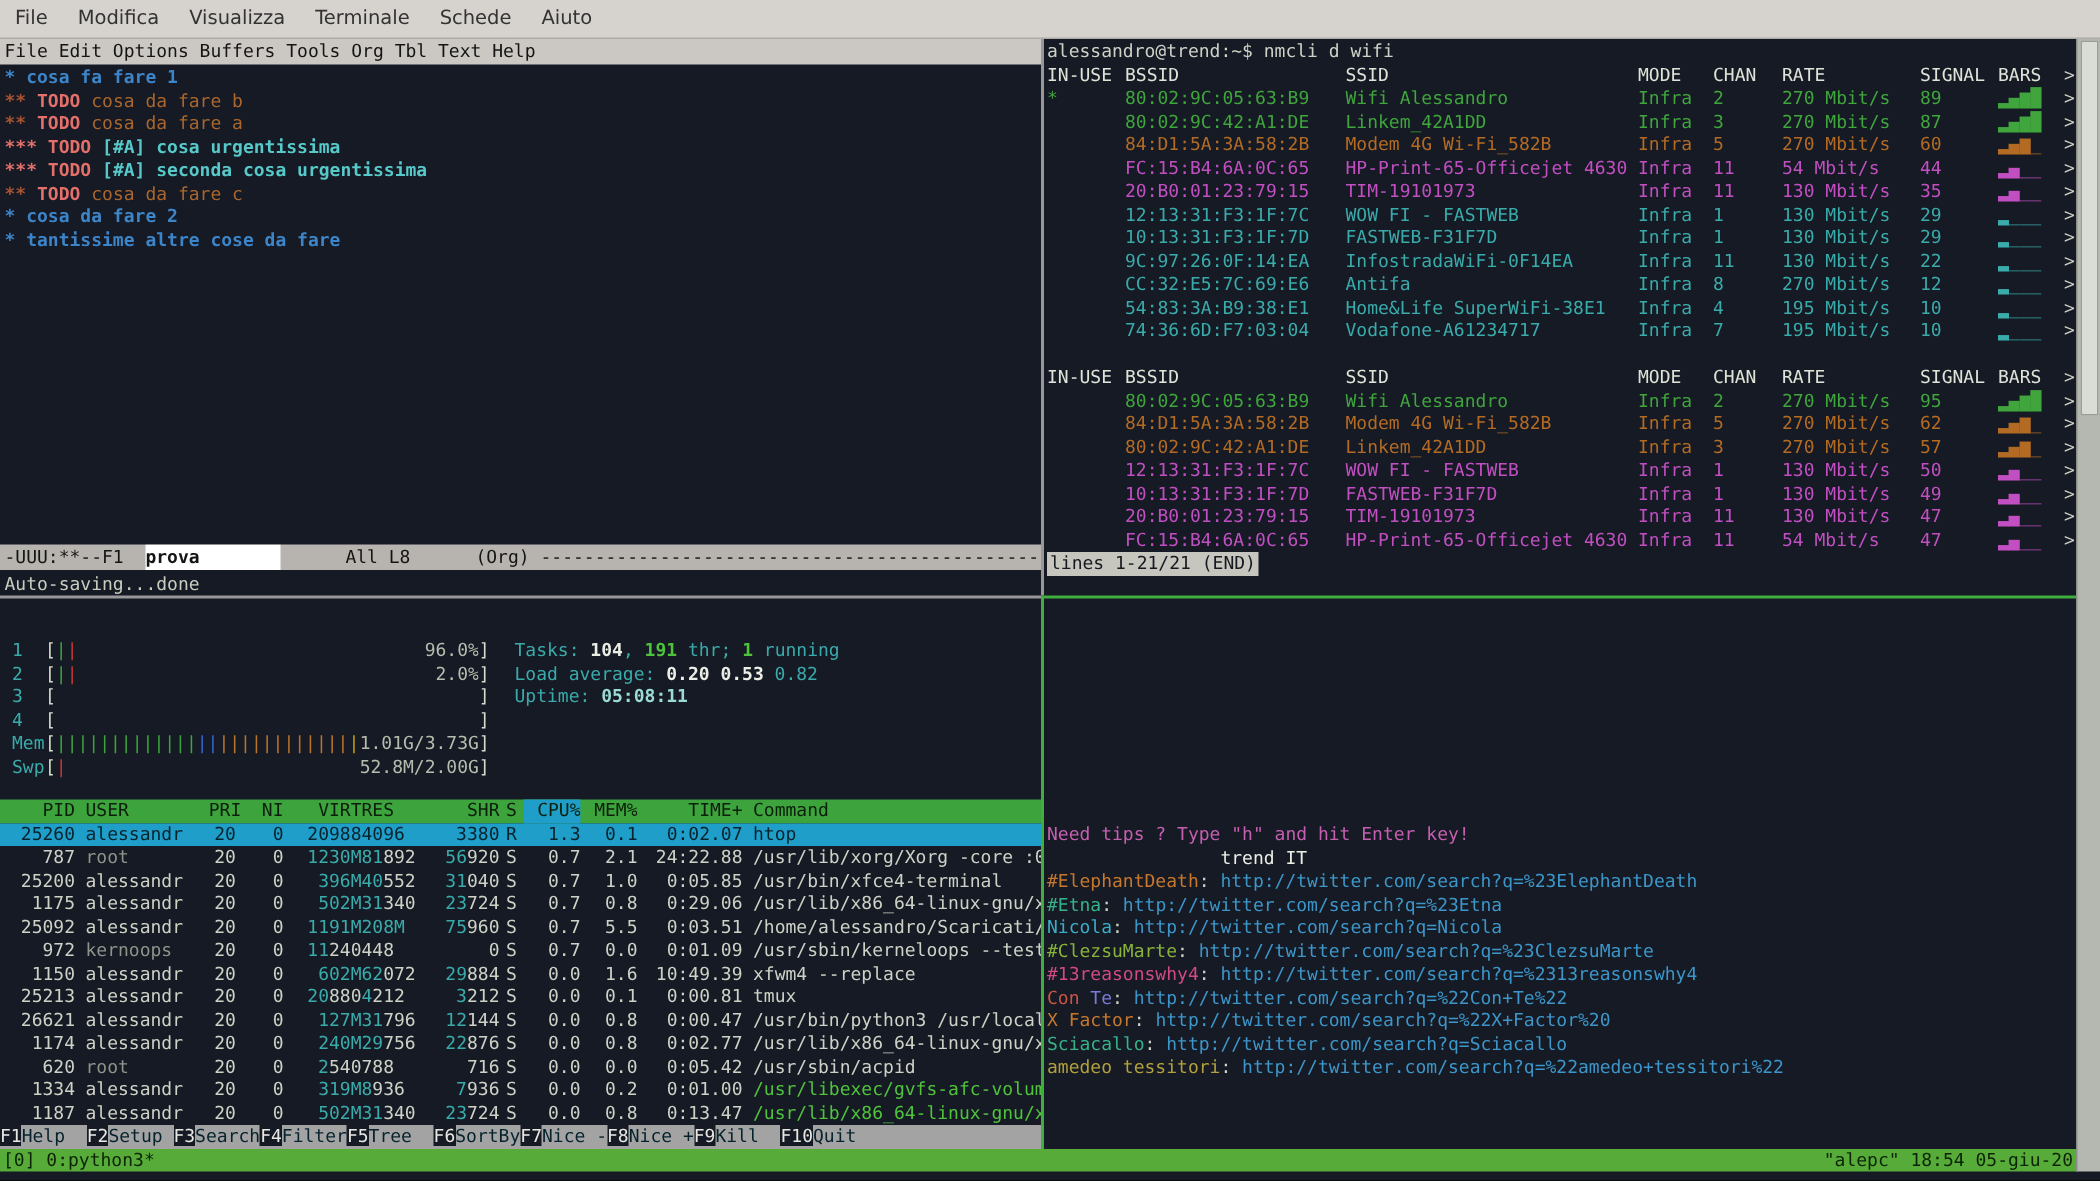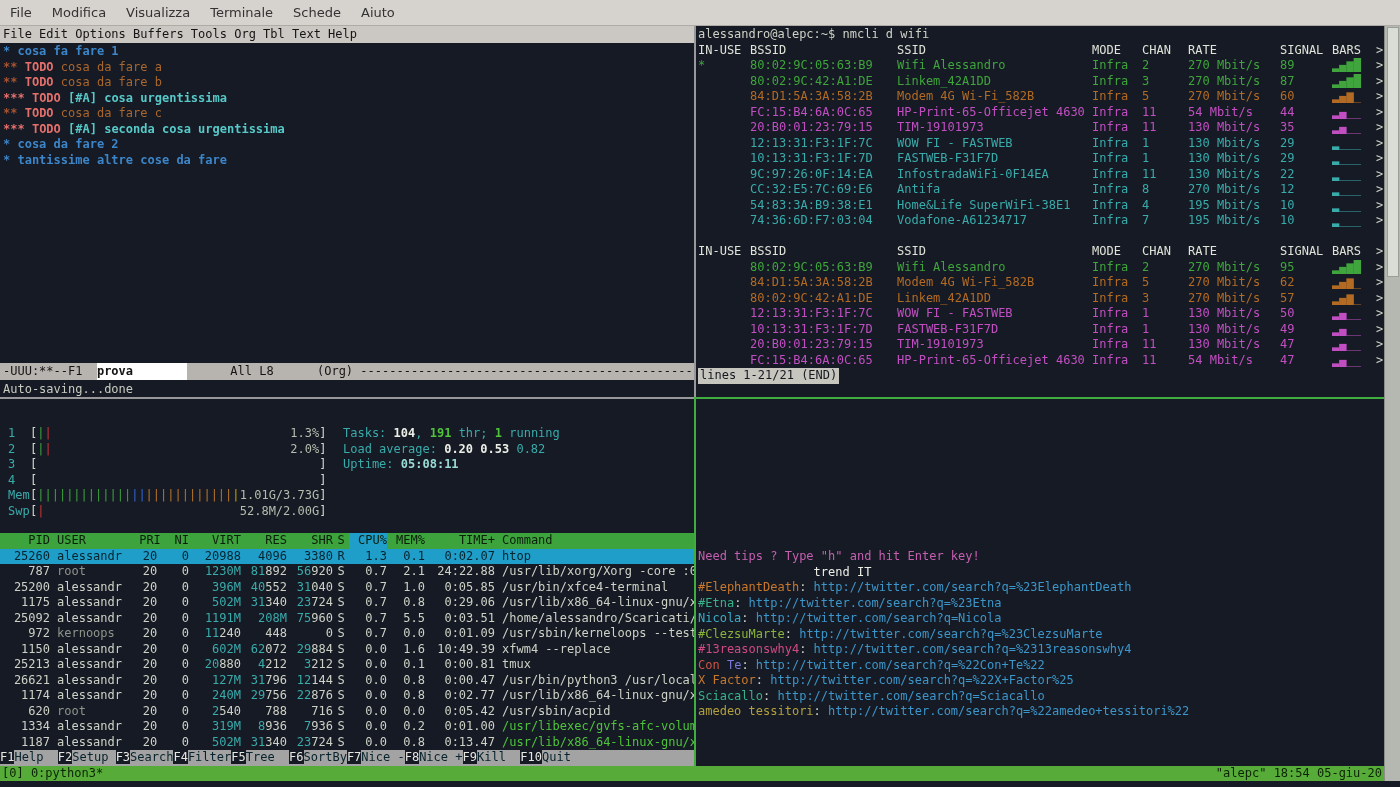--- a/index.html
+++ b/index.html
@@ -43,21 +43,21 @@
   #tasksblock{position:absolute;left:343px;top:27px;}
   .tline{height:15.5px;line-height:15.5px;white-space:pre;}
   #htop-table{position:absolute;left:0;top:134px;width:100%;}
   .hrow{height:15.5px;line-height:15.5px;white-space:pre;display:flex;}
   .hc{flex:none;overflow:hidden;white-space:pre;}
   .hc0{width:50px;text-align:right;}
   .hc1{width:78px;padding-left:7px;}
   .hc2{width:30px;text-align:center;}
   .hc3{width:24px;text-align:right;}
   .hc4{width:52px;text-align:right;}
-  .hc5{width:46px;text-align:right;}
+  .hc5{width:46px;text-align:left;}
   .hc6{width:46px;text-align:right;}
   .hc7{width:16px;text-align:center;}
   .hc8{width:38px;text-align:right;}
   .hc9{width:38px;text-align:right;}
   .hc10{width:70px;text-align:right;}
   .hc11{flex:1;padding-left:7px;}
   .hhead{background:#3da33d;}
   .hhead span{color:#0b1f0a;}
   .hhead .sortcol{background:#1f9ec9;}
   .selrow{background:#1f9ec9;}
@@ -89,35 +89,35 @@
       <span>Visualizza</span>
       <span>Terminale</span>
       <span>Schede</span>
       <span>Aiuto</span>
     </div>
 
   <div class="pane emacsp">
     <div class="emenu">File Edit Options Buffers Tools Org Tbl Text Help</div>
     <div class="ebody" id="emacs-body">
         <div class="eline"><span style="color: rgb(61, 133, 201); font-weight: bold;">* cosa fa fare 1</span></div>
+        <div class="eline"><span style="color: rgb(168, 84, 50); font-weight: bold;">** </span><span style="color: rgb(228, 112, 108); font-weight: bold;">TODO </span><span style="color: rgb(170, 102, 44);">cosa da fare b</span></div>
         <div class="eline"><span style="color: rgb(168, 84, 50); font-weight: bold;">** </span><span style="color: rgb(228, 112, 108); font-weight: bold;">TODO </span><span style="color: rgb(170, 102, 44);">cosa da fare a</span></div>
-        <div class="eline"><span style="color: rgb(168, 84, 50); font-weight: bold;">** </span><span style="color: rgb(228, 112, 108); font-weight: bold;">TODO </span><span style="color: rgb(170, 102, 44);">cosa da fare b</span></div>
         <div class="eline"><span style="color: rgb(228, 112, 108); font-weight: bold;">*** </span><span style="color: rgb(228, 112, 108); font-weight: bold;">TODO </span><span style="color: rgb(87, 201, 201); font-weight: bold;">[#A] cosa urgentissima</span></div>
+        <div class="eline"><span style="color: rgb(228, 112, 108); font-weight: bold;">*** </span><span style="color: rgb(228, 112, 108); font-weight: bold;">TODO </span><span style="color: rgb(87, 201, 201); font-weight: bold;">[#A] seconda cosa urgentissima</span></div>
         <div class="eline"><span style="color: rgb(168, 84, 50); font-weight: bold;">** </span><span style="color: rgb(228, 112, 108); font-weight: bold;">TODO </span><span style="color: rgb(170, 102, 44);">cosa da fare c</span></div>
-        <div class="eline"><span style="color: rgb(228, 112, 108); font-weight: bold;">*** </span><span style="color: rgb(228, 112, 108); font-weight: bold;">TODO </span><span style="color: rgb(87, 201, 201); font-weight: bold;">[#A] seconda cosa urgentissima</span></div>
         <div class="eline"><span style="color: rgb(61, 133, 201); font-weight: bold;">* cosa da fare 2</span></div>
         <div class="eline"><span style="color: rgb(61, 133, 201); font-weight: bold;">* tantissime altre cose da fare</span></div>
       </div>
     <div class="emodeline" id="emodeline"><span>-UUU:**--F1  </span><span class="mbox">prova</span><span>      All L8      (Org) </span><span>------------------------------------------------------------------------------------------</span></div>
     <div class="eminibuf">Auto-saving...done</div>
   </div>
 
   <div class="pane htopp">
     <div id="meters">
-        <div class="mrow"><span class="mlabel" style="color: rgb(58, 171, 171);">1</span><span class="mbrk">[</span><span class="mbar"><span style="color: rgb(61, 163, 61);">|</span><span style="color: rgb(201, 52, 52);">|</span><span class="mval">1.3%</span></span><span class="mbrk">]</span></div>
+        <div class="mrow"><span class="mlabel" style="color: rgb(58, 171, 171);">1</span><span class="mbrk">[</span><span class="mbar"><span style="color: rgb(61, 163, 61);">|</span><span style="color: rgb(201, 52, 52);">|</span><span class="mval">96.0%</span></span><span class="mbrk">]</span></div>
         <div class="mrow"><span class="mlabel" style="color: rgb(58, 171, 171);">2</span><span class="mbrk">[</span><span class="mbar"><span style="color: rgb(61, 163, 61);">|</span><span style="color: rgb(201, 52, 52);">|</span><span class="mval">2.0%</span></span><span class="mbrk">]</span></div>
         <div class="mrow"><span class="mlabel" style="color: rgb(58, 171, 171);">3</span><span class="mbrk">[</span><span class="mbar"></span><span class="mbrk">]</span></div>
         <div class="mrow"><span class="mlabel" style="color: rgb(58, 171, 171);">4</span><span class="mbrk">[</span><span class="mbar"></span><span class="mbrk">]</span></div>
         <div class="mrow"><span class="mlabel" style="color: rgb(58, 171, 171);">Mem</span><span class="mbrk">[</span><span class="mbar"><span style="color: rgb(61, 163, 61);">|||||||||||||</span><span style="color: rgb(52, 101, 212);">||</span><span style="color: rgb(185, 116, 42);">||||||||||||</span><span style="color: rgb(196, 160, 0);">|</span><span class="mval">1.01G/3.73G</span></span><span class="mbrk">]</span></div>
         <div class="mrow"><span class="mlabel" style="color: rgb(58, 171, 171);">Swp</span><span class="mbrk">[</span><span class="mbar"><span style="color: rgb(201, 52, 52);">|</span><span class="mval">52.8M/2.00G</span></span><span class="mbrk">]</span></div>
       </div>
     <div id="tasksblock">
         <div class="tline"><span style="color: rgb(58, 171, 171);">Tasks: </span><span style="color: rgb(236, 238, 230); font-weight: bold;">104</span><span style="color: rgb(58, 171, 171);">, </span><span style="color: rgb(79, 195, 60); font-weight: bold;">191</span><span style="color: rgb(58, 171, 171);"> thr; </span><span style="color: rgb(79, 195, 60); font-weight: bold;">1</span><span style="color: rgb(58, 171, 171);"> running</span></div>
         <div class="tline"><span style="color: rgb(58, 171, 171);">Load average: </span><span style="color: rgb(236, 238, 230); font-weight: bold;">0.20 </span><span style="color: rgb(236, 238, 230); font-weight: bold;">0.53 </span><span style="color: rgb(58, 171, 171);">0.82</span></div>
         <div class="tline"><span style="color: rgb(58, 171, 171);">Uptime: </span><span style="color: rgb(154, 219, 214); font-weight: bold;">05:08:11</span></div>
@@ -136,21 +136,21 @@
         <div class="hrow"><span class="hc hc0"><span style="color: rgb(206, 210, 198);">1174</span></span><span class="hc hc1"><span style="color: rgb(206, 210, 198);">alessandr</span></span><span class="hc hc2"><span style="color: rgb(206, 210, 198);">20</span></span><span class="hc hc3"><span style="color: rgb(206, 210, 198);">0</span></span><span class="hc hc4"><span style="color: rgb(58, 171, 171);">240M</span></span><span class="hc hc5"><span style="color: rgb(58, 171, 171);">29</span><span style="color: rgb(206, 210, 198);">756</span></span><span class="hc hc6"><span style="color: rgb(58, 171, 171);">22</span><span style="color: rgb(206, 210, 198);">876</span></span><span class="hc hc7"><span style="color: rgb(206, 210, 198);">S</span></span><span class="hc hc8"><span style="color: rgb(206, 210, 198);">0.0</span></span><span class="hc hc9"><span style="color: rgb(206, 210, 198);">0.8</span></span><span class="hc hc10"><span style="color: rgb(206, 210, 198);">0:02.77</span></span><span class="hc hc11"><span style="color: rgb(206, 210, 198);">/usr/lib/x86_64-linux-gnu/xfce4</span></span></div>
         <div class="hrow"><span class="hc hc0"><span style="color: rgb(206, 210, 198);">620</span></span><span class="hc hc1"><span style="color: rgb(143, 148, 138);">root</span></span><span class="hc hc2"><span style="color: rgb(206, 210, 198);">20</span></span><span class="hc hc3"><span style="color: rgb(206, 210, 198);">0</span></span><span class="hc hc4"><span style="color: rgb(58, 171, 171);">2</span><span style="color: rgb(206, 210, 198);">540</span></span><span class="hc hc5"><span style="color: rgb(206, 210, 198);">788</span></span><span class="hc hc6"><span style="color: rgb(206, 210, 198);">716</span></span><span class="hc hc7"><span style="color: rgb(206, 210, 198);">S</span></span><span class="hc hc8"><span style="color: rgb(206, 210, 198);">0.0</span></span><span class="hc hc9"><span style="color: rgb(206, 210, 198);">0.0</span></span><span class="hc hc10"><span style="color: rgb(206, 210, 198);">0:05.42</span></span><span class="hc hc11"><span style="color: rgb(206, 210, 198);">/usr/sbin/acpid</span></span></div>
         <div class="hrow"><span class="hc hc0"><span style="color: rgb(206, 210, 198);">1334</span></span><span class="hc hc1"><span style="color: rgb(206, 210, 198);">alessandr</span></span><span class="hc hc2"><span style="color: rgb(206, 210, 198);">20</span></span><span class="hc hc3"><span style="color: rgb(206, 210, 198);">0</span></span><span class="hc hc4"><span style="color: rgb(58, 171, 171);">319M</span></span><span class="hc hc5"><span style="color: rgb(58, 171, 171);">8</span><span style="color: rgb(206, 210, 198);">936</span></span><span class="hc hc6"><span style="color: rgb(58, 171, 171);">7</span><span style="color: rgb(206, 210, 198);">936</span></span><span class="hc hc7"><span style="color: rgb(206, 210, 198);">S</span></span><span class="hc hc8"><span style="color: rgb(206, 210, 198);">0.0</span></span><span class="hc hc9"><span style="color: rgb(206, 210, 198);">0.2</span></span><span class="hc hc10"><span style="color: rgb(206, 210, 198);">0:01.00</span></span><span class="hc hc11"><span style="color: rgb(79, 195, 60);">/usr/libexec/gvfs-afc-volume-mo</span></span></div>
         <div class="hrow"><span class="hc hc0"><span style="color: rgb(206, 210, 198);">1187</span></span><span class="hc hc1"><span style="color: rgb(206, 210, 198);">alessandr</span></span><span class="hc hc2"><span style="color: rgb(206, 210, 198);">20</span></span><span class="hc hc3"><span style="color: rgb(206, 210, 198);">0</span></span><span class="hc hc4"><span style="color: rgb(58, 171, 171);">502M</span></span><span class="hc hc5"><span style="color: rgb(58, 171, 171);">31</span><span style="color: rgb(206, 210, 198);">340</span></span><span class="hc hc6"><span style="color: rgb(58, 171, 171);">23</span><span style="color: rgb(206, 210, 198);">724</span></span><span class="hc hc7"><span style="color: rgb(206, 210, 198);">S</span></span><span class="hc hc8"><span style="color: rgb(206, 210, 198);">0.0</span></span><span class="hc hc9"><span style="color: rgb(206, 210, 198);">0.8</span></span><span class="hc hc10"><span style="color: rgb(206, 210, 198);">0:13.47</span></span><span class="hc hc11"><span style="color: rgb(79, 195, 60);">/usr/lib/x86_64-linux-gnu/xfce4</span></span></div>
       </div>
     <div id="fbar"><span><span class="fkey">F1</span><span class="flab">Help  </span></span><span><span class="fkey">F2</span><span class="flab">Setup </span></span><span><span class="fkey">F3</span><span class="flab">Search</span></span><span><span class="fkey">F4</span><span class="flab">Filter</span></span><span><span class="fkey">F5</span><span class="flab">Tree  </span></span><span><span class="fkey">F6</span><span class="flab">SortBy</span></span><span><span class="fkey">F7</span><span class="flab">Nice -</span></span><span><span class="fkey">F8</span><span class="flab">Nice +</span></span><span><span class="fkey">F9</span><span class="flab">Kill  </span></span><span><span class="fkey">F10</span><span class="flab">Quit</span></span></div>
   </div>
 
   <div class="pane wifip">
     <div id="wifi-lines">
-        <div class="wline"><span style="color: rgb(206, 210, 198);">alessandro@alepc:~$ nmcli d wifi</span></div>
+        <div class="wline"><span style="color: rgb(206, 210, 198);">alessandro@trend:~$ nmcli d wifi</span></div>
         <div class="wline"><span class="wc wc0" style="color: rgb(223, 227, 216);">IN-USE</span><span class="wc wc1" style="color: rgb(223, 227, 216);">BSSID</span><span class="wc wc2" style="color: rgb(223, 227, 216);">SSID</span><span class="wc wc3" style="color: rgb(223, 227, 216);">MODE</span><span class="wc wc4" style="color: rgb(223, 227, 216);">CHAN</span><span class="wc wc5" style="color: rgb(223, 227, 216);">RATE</span><span class="wc wc6" style="color: rgb(223, 227, 216);">SIGNAL</span><span class="wc wc7" style="color: rgb(223, 227, 216);">BARS</span><span style="color: rgb(206, 210, 198);">&gt;</span></div>
         <div class="wline"><span class="wc wc0" style="color: rgb(63, 165, 60);">*</span><span class="wc wc1" style="color: rgb(63, 165, 60);">80:02:9C:05:63:B9</span><span class="wc wc2" style="color: rgb(63, 165, 60);">Wifi Alessandro</span><span class="wc wc3" style="color: rgb(63, 165, 60);">Infra</span><span class="wc wc4" style="color: rgb(63, 165, 60);">2</span><span class="wc wc5" style="color: rgb(63, 165, 60);">270 Mbit/s</span><span class="wc wc6" style="color: rgb(63, 165, 60);">89</span><span class="wc wc7" style="color: rgb(63, 165, 60);">▂▄▆█</span><span style="color: rgb(206, 210, 198);">&gt;</span></div>
         <div class="wline"><span class="wc wc0" style="color: rgb(63, 165, 60);"></span><span class="wc wc1" style="color: rgb(63, 165, 60);">80:02:9C:42:A1:DE</span><span class="wc wc2" style="color: rgb(63, 165, 60);">Linkem_42A1DD</span><span class="wc wc3" style="color: rgb(63, 165, 60);">Infra</span><span class="wc wc4" style="color: rgb(63, 165, 60);">3</span><span class="wc wc5" style="color: rgb(63, 165, 60);">270 Mbit/s</span><span class="wc wc6" style="color: rgb(63, 165, 60);">87</span><span class="wc wc7" style="color: rgb(63, 165, 60);">▂▄▆█</span><span style="color: rgb(206, 210, 198);">&gt;</span></div>
         <div class="wline"><span class="wc wc0" style="color: rgb(179, 107, 36);"></span><span class="wc wc1" style="color: rgb(179, 107, 36);">84:D1:5A:3A:58:2B</span><span class="wc wc2" style="color: rgb(179, 107, 36);">Modem 4G Wi-Fi_582B</span><span class="wc wc3" style="color: rgb(179, 107, 36);">Infra</span><span class="wc wc4" style="color: rgb(179, 107, 36);">5</span><span class="wc wc5" style="color: rgb(179, 107, 36);">270 Mbit/s</span><span class="wc wc6" style="color: rgb(179, 107, 36);">60</span><span class="wc wc7" style="color: rgb(179, 107, 36);">▂▄▆_</span><span style="color: rgb(206, 210, 198);">&gt;</span></div>
         <div class="wline"><span class="wc wc0" style="color: rgb(194, 79, 194);"></span><span class="wc wc1" style="color: rgb(194, 79, 194);">FC:15:B4:6A:0C:65</span><span class="wc wc2" style="color: rgb(194, 79, 194);">HP-Print-65-Officejet 4630</span><span class="wc wc3" style="color: rgb(194, 79, 194);">Infra</span><span class="wc wc4" style="color: rgb(194, 79, 194);">11</span><span class="wc wc5" style="color: rgb(194, 79, 194);">54 Mbit/s</span><span class="wc wc6" style="color: rgb(194, 79, 194);">44</span><span class="wc wc7" style="color: rgb(194, 79, 194);">▂▄__</span><span style="color: rgb(206, 210, 198);">&gt;</span></div>
         <div class="wline"><span class="wc wc0" style="color: rgb(194, 79, 194);"></span><span class="wc wc1" style="color: rgb(194, 79, 194);">20:B0:01:23:79:15</span><span class="wc wc2" style="color: rgb(194, 79, 194);">TIM-19101973</span><span class="wc wc3" style="color: rgb(194, 79, 194);">Infra</span><span class="wc wc4" style="color: rgb(194, 79, 194);">11</span><span class="wc wc5" style="color: rgb(194, 79, 194);">130 Mbit/s</span><span class="wc wc6" style="color: rgb(194, 79, 194);">35</span><span class="wc wc7" style="color: rgb(194, 79, 194);">▂▄__</span><span style="color: rgb(206, 210, 198);">&gt;</span></div>
         <div class="wline"><span class="wc wc0" style="color: rgb(58, 171, 171);"></span><span class="wc wc1" style="color: rgb(58, 171, 171);">12:13:31:F3:1F:7C</span><span class="wc wc2" style="color: rgb(58, 171, 171);">WOW FI - FASTWEB</span><span class="wc wc3" style="color: rgb(58, 171, 171);">Infra</span><span class="wc wc4" style="color: rgb(58, 171, 171);">1</span><span class="wc wc5" style="color: rgb(58, 171, 171);">130 Mbit/s</span><span class="wc wc6" style="color: rgb(58, 171, 171);">29</span><span class="wc wc7" style="color: rgb(58, 171, 171);">▂___</span><span style="color: rgb(206, 210, 198);">&gt;</span></div>
         <div class="wline"><span class="wc wc0" style="color: rgb(58, 171, 171);"></span><span class="wc wc1" style="color: rgb(58, 171, 171);">10:13:31:F3:1F:7D</span><span class="wc wc2" style="color: rgb(58, 171, 171);">FASTWEB-F31F7D</span><span class="wc wc3" style="color: rgb(58, 171, 171);">Infra</span><span class="wc wc4" style="color: rgb(58, 171, 171);">1</span><span class="wc wc5" style="color: rgb(58, 171, 171);">130 Mbit/s</span><span class="wc wc6" style="color: rgb(58, 171, 171);">29</span><span class="wc wc7" style="color: rgb(58, 171, 171);">▂___</span><span style="color: rgb(206, 210, 198);">&gt;</span></div>
         <div class="wline"><span class="wc wc0" style="color: rgb(58, 171, 171);"></span><span class="wc wc1" style="color: rgb(58, 171, 171);">9C:97:26:0F:14:EA</span><span class="wc wc2" style="color: rgb(58, 171, 171);">InfostradaWiFi-0F14EA</span><span class="wc wc3" style="color: rgb(58, 171, 171);">Infra</span><span class="wc wc4" style="color: rgb(58, 171, 171);">11</span><span class="wc wc5" style="color: rgb(58, 171, 171);">130 Mbit/s</span><span class="wc wc6" style="color: rgb(58, 171, 171);">22</span><span class="wc wc7" style="color: rgb(58, 171, 171);">▂___</span><span style="color: rgb(206, 210, 198);">&gt;</span></div>
         <div class="wline"><span class="wc wc0" style="color: rgb(58, 171, 171);"></span><span class="wc wc1" style="color: rgb(58, 171, 171);">CC:32:E5:7C:69:E6</span><span class="wc wc2" style="color: rgb(58, 171, 171);">Antifa</span><span class="wc wc3" style="color: rgb(58, 171, 171);">Infra</span><span class="wc wc4" style="color: rgb(58, 171, 171);">8</span><span class="wc wc5" style="color: rgb(58, 171, 171);">270 Mbit/s</span><span class="wc wc6" style="color: rgb(58, 171, 171);">12</span><span class="wc wc7" style="color: rgb(58, 171, 171);">▂___</span><span style="color: rgb(206, 210, 198);">&gt;</span></div>
@@ -172,21 +172,21 @@
   <div class="pane twp">
     <div id="tw-lines">
         <div class="twline"><span style="color: rgb(197, 95, 176);">Need tips ? Type "h" and hit Enter key!</span></div>
         <div class="twline"><span style="color: rgb(236, 238, 230);">                trend IT</span></div>
         <div class="twline"><span style="color: rgb(200, 120, 44);">#ElephantDeath</span><span style="color: rgb(206, 210, 198);">: </span><span style="color: rgb(61, 150, 201);">http://twitter.com/search?q=%23ElephantDeath</span></div>
         <div class="twline"><span style="color: rgb(54, 179, 137);">#Etna</span><span style="color: rgb(206, 210, 198);">: </span><span style="color: rgb(61, 150, 201);">http://twitter.com/search?q=%23Etna</span></div>
         <div class="twline"><span style="color: rgb(58, 174, 201);">Nicola</span><span style="color: rgb(206, 210, 198);">: </span><span style="color: rgb(61, 150, 201);">http://twitter.com/search?q=Nicola</span></div>
         <div class="twline"><span style="color: rgb(138, 179, 58);">#ClezsuMarte</span><span style="color: rgb(206, 210, 198);">: </span><span style="color: rgb(61, 150, 201);">http://twitter.com/search?q=%23ClezsuMarte</span></div>
         <div class="twline"><span style="color: rgb(209, 74, 130);">#13reasonswhy4</span><span style="color: rgb(206, 210, 198);">: </span><span style="color: rgb(61, 150, 201);">http://twitter.com/search?q=%2313reasonswhy4</span></div>
         <div class="twline"><span style="color: rgb(204, 85, 68);">Con</span><span style="color: rgb(122, 122, 216);"> Te</span><span style="color: rgb(206, 210, 198);">: </span><span style="color: rgb(61, 150, 201);">http://twitter.com/search?q=%22Con+Te%22</span></div>
-        <div class="twline"><span style="color: rgb(200, 120, 44);">X Factor</span><span style="color: rgb(206, 210, 198);">: </span><span style="color: rgb(61, 150, 201);">http://twitter.com/search?q=%22X+Factor%25</span></div>
+        <div class="twline"><span style="color: rgb(200, 120, 44);">X Factor</span><span style="color: rgb(206, 210, 198);">: </span><span style="color: rgb(61, 150, 201);">http://twitter.com/search?q=%22X+Factor%20</span></div>
         <div class="twline"><span style="color: rgb(54, 179, 137);">Sciacallo</span><span style="color: rgb(206, 210, 198);">: </span><span style="color: rgb(61, 150, 201);">http://twitter.com/search?q=Sciacallo</span></div>
         <div class="twline"><span style="color: rgb(178, 160, 60);">amedeo tessitori</span><span style="color: rgb(206, 210, 198);">: </span><span style="color: rgb(61, 150, 201);">http://twitter.com/search?q=%22amedeo+tessitori%22</span></div>
       </div>
   </div>
 
   <div class="vb1"></div>
   <div class="vb2"></div>
   <div class="hb1"></div>
   <div class="hb2"></div>
 

